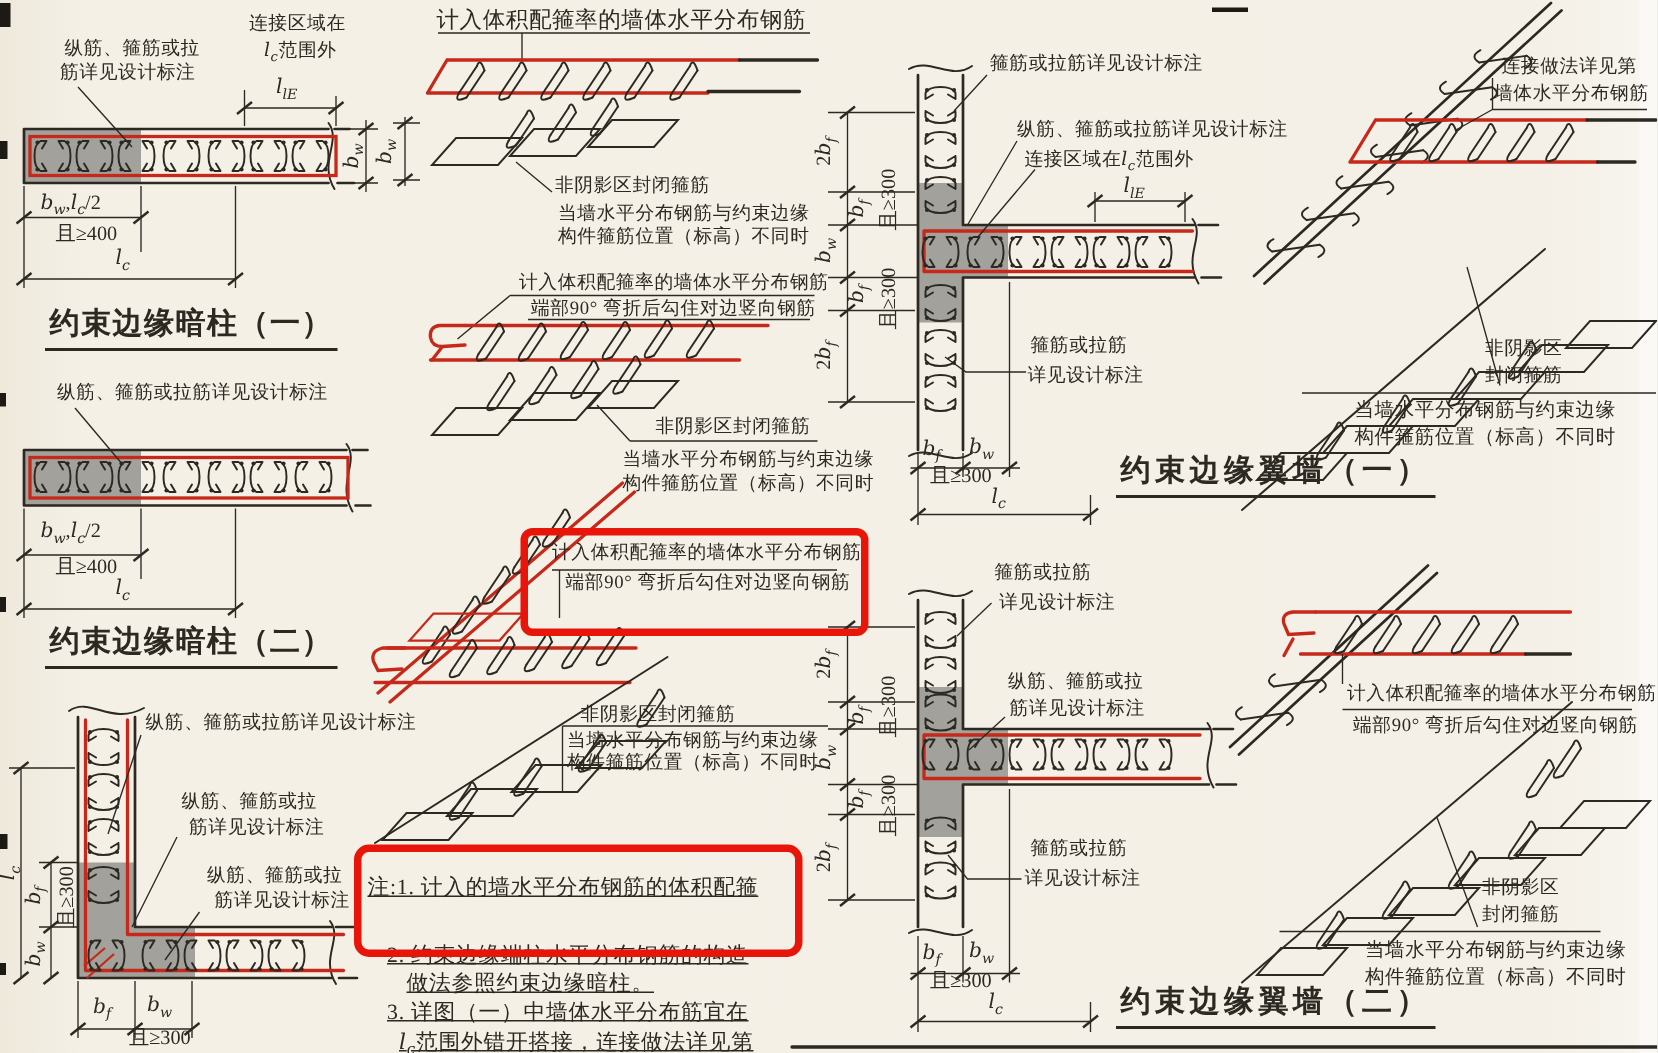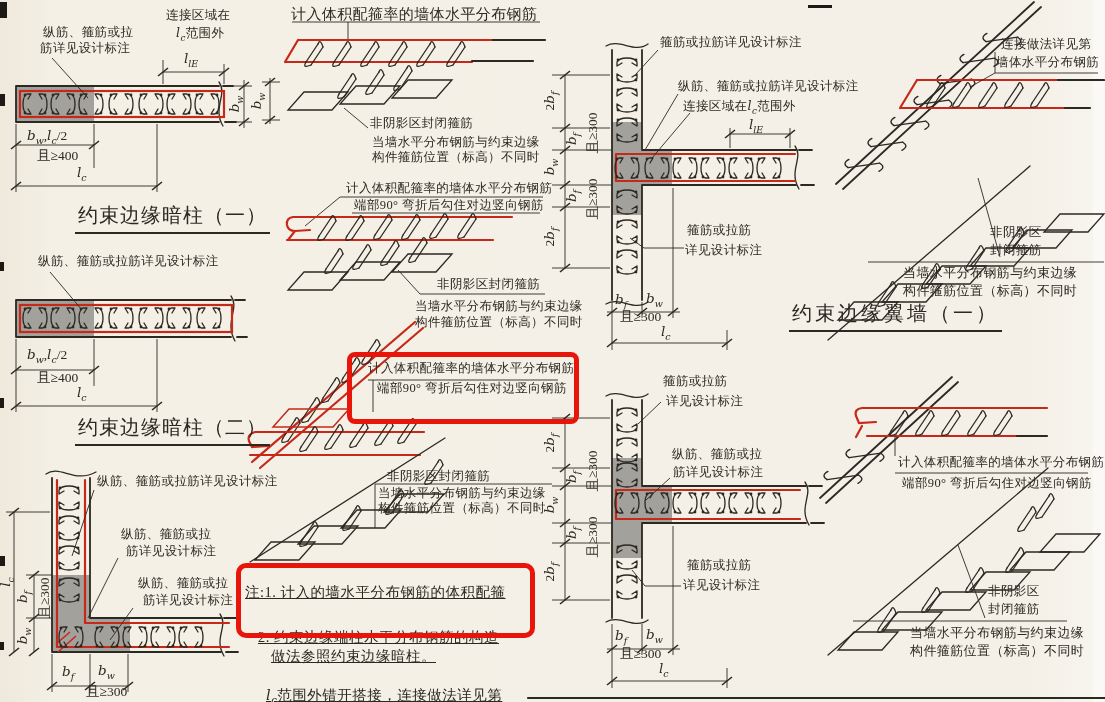--- a/index.html
+++ b/index.html
@@ -18,22 +18,22 @@
   .dot{fill:var(--ink);stroke:none;}
   .art{fill:#1d1a16;stroke:none;}
   .lb{position:absolute;z-index:2;font-size:12.5px;line-height:1.2;letter-spacing:.4px;
       white-space:nowrap;color:var(--ink);}
   .lg{font-size:15px;}
   .md{font-size:13px;}
   .dm{font-size:13.5px;letter-spacing:0;}
   .dm i,.lb i{font-family:"DejaVu Serif",serif;font-style:italic;}
   sub{font-size:.7em;font-style:italic;font-family:"DejaVu Serif",serif;}
   .rot{transform:translate(-50%,-50%) rotate(-90deg);}
-  .ttl{position:absolute;z-index:2;font-weight:400;color:var(--ink);
-       border-bottom:2.5px solid var(--ink);padding:0 3px 3px;white-space:nowrap;margin-left:45px;}
+  .ttl{position:absolute;z-index:2;font-weight:700;color:var(--ink);
+       border-bottom:2.5px solid var(--ink);padding:0 3px 3px;white-space:nowrap;}
   .ttl.sm{font-size:20px;letter-spacing:1px;}
   .ttl.bg{font-size:20px;letter-spacing:3px;}
   .hlbox{position:absolute;z-index:3;border:5px solid var(--hl);border-radius:8px;
          pointer-events:none;}
   .edge{position:absolute;z-index:0;right:0;top:0;width:12px;height:702px;background:#faf9f5;}
   .nt{font-size:14.5px;letter-spacing:.5px;text-decoration:underline;}
 </style>
 </head>
 <body>
 
@@ -416,20 +416,21 @@
 <div class="lb" style="left:368px;top:361px">计入体积配箍率的墙体水平分布钢筋</div>
 <div class="lb" style="left:377px;top:381px">端部90° 弯折后勾住对边竖向钢筋</div>
 
 <div class="lb" style="left:387px;top:469px">非阴影区封闭箍筋</div>
 <div class="lb" style="left:378px;top:486px">当墙水平分布钢筋与约束边缘</div>
 <div class="lb" style="left:378px;top:501px">构件箍筋位置（标高）不同时</div>
 
 <div class="lb nt" style="left:245px;top:584px">注:1. 计入的墙水平分布钢筋的体积配箍</div>
 <div class="lb nt" style="left:258px;top:629px">2. 约束边缘端柱水平分布钢筋的构造</div>
 <div class="lb nt" style="left:271px;top:648px">做法参照约束边缘暗柱。</div>
+<div class="lb nt" style="left:258px;top:667px">3. 详图（一）中墙体水平分布筋宜在</div>
 <div class="lb nt" style="left:266px;top:687px"><i>l</i><sub>c</sub>范围外错开搭接，连接做法详见第</div>
 
 <div class="lb" style="left:660px;top:35px">箍筋或拉筋详见设计标注</div>
 <div class="lb" style="left:678px;top:79px">纵筋、箍筋或拉筋详见设计标注</div>
 <div class="lb" style="left:683px;top:98px">连接区域在<i>l</i><sub>c</sub>范围外</div>
 <div class="lb dm" style="left:749px;top:116px"><i>l</i><sub>lE</sub></div>
 <div class="lb dm rot" style="left:551px;top:101px">2<i>b</i><sub>f</sub></div>
 <div class="lb dm rot" style="left:573px;top:139px"><i>b</i><sub>f</sub></div>
 <div class="lb dm rot" style="left:593px;top:133px">且≥300</div>
 <div class="lb dm rot" style="left:551px;top:167px"><i>b</i><sub>w</sub></div>
@@ -454,20 +455,21 @@
 <div class="lb dm rot" style="left:551px;top:505px"><i>b</i><sub>w</sub></div>
 <div class="lb dm rot" style="left:573px;top:533px"><i>b</i><sub>f</sub></div>
 <div class="lb dm rot" style="left:593px;top:537px">且≥300</div>
 <div class="lb dm rot" style="left:551px;top:572px">2<i>b</i><sub>f</sub></div>
 <div class="lb" style="left:687px;top:558px">箍筋或拉筋</div>
 <div class="lb" style="left:683px;top:578px">详见设计标注</div>
 <div class="lb dm" style="left:615px;top:627px"><i>b</i><sub>f</sub></div>
 <div class="lb dm" style="left:646px;top:626px"><i>b</i><sub>w</sub></div>
 <div class="lb dm" style="left:620px;top:646px">且≥300</div>
 <div class="lb dm" style="left:659px;top:660px"><i>l</i><sub>c</sub></div>
+<div class="ttl bg" style="left:744px;top:654px">约束边缘翼墙（二）</div>
 
 <div class="lb" style="left:1001px;top:37px">连接做法详见第</div>
 <div class="lb" style="left:996px;top:55px">墙体水平分布钢筋</div>
 <div class="lb" style="left:990px;top:225px">非阴影区</div>
 <div class="lb" style="left:990px;top:243px">封闭箍筋</div>
 <div class="lb md" style="left:903px;top:265px">当墙水平分布钢筋与约束边缘</div>
 <div class="lb md" style="left:903px;top:283px">构件箍筋位置（标高）不同时</div>
 
 <div class="lb" style="left:898px;top:455px">计入体积配箍率的墙体水平分布钢筋</div>
 <div class="lb" style="left:902px;top:476px">端部90° 弯折后勾住对边竖向钢筋</div>

